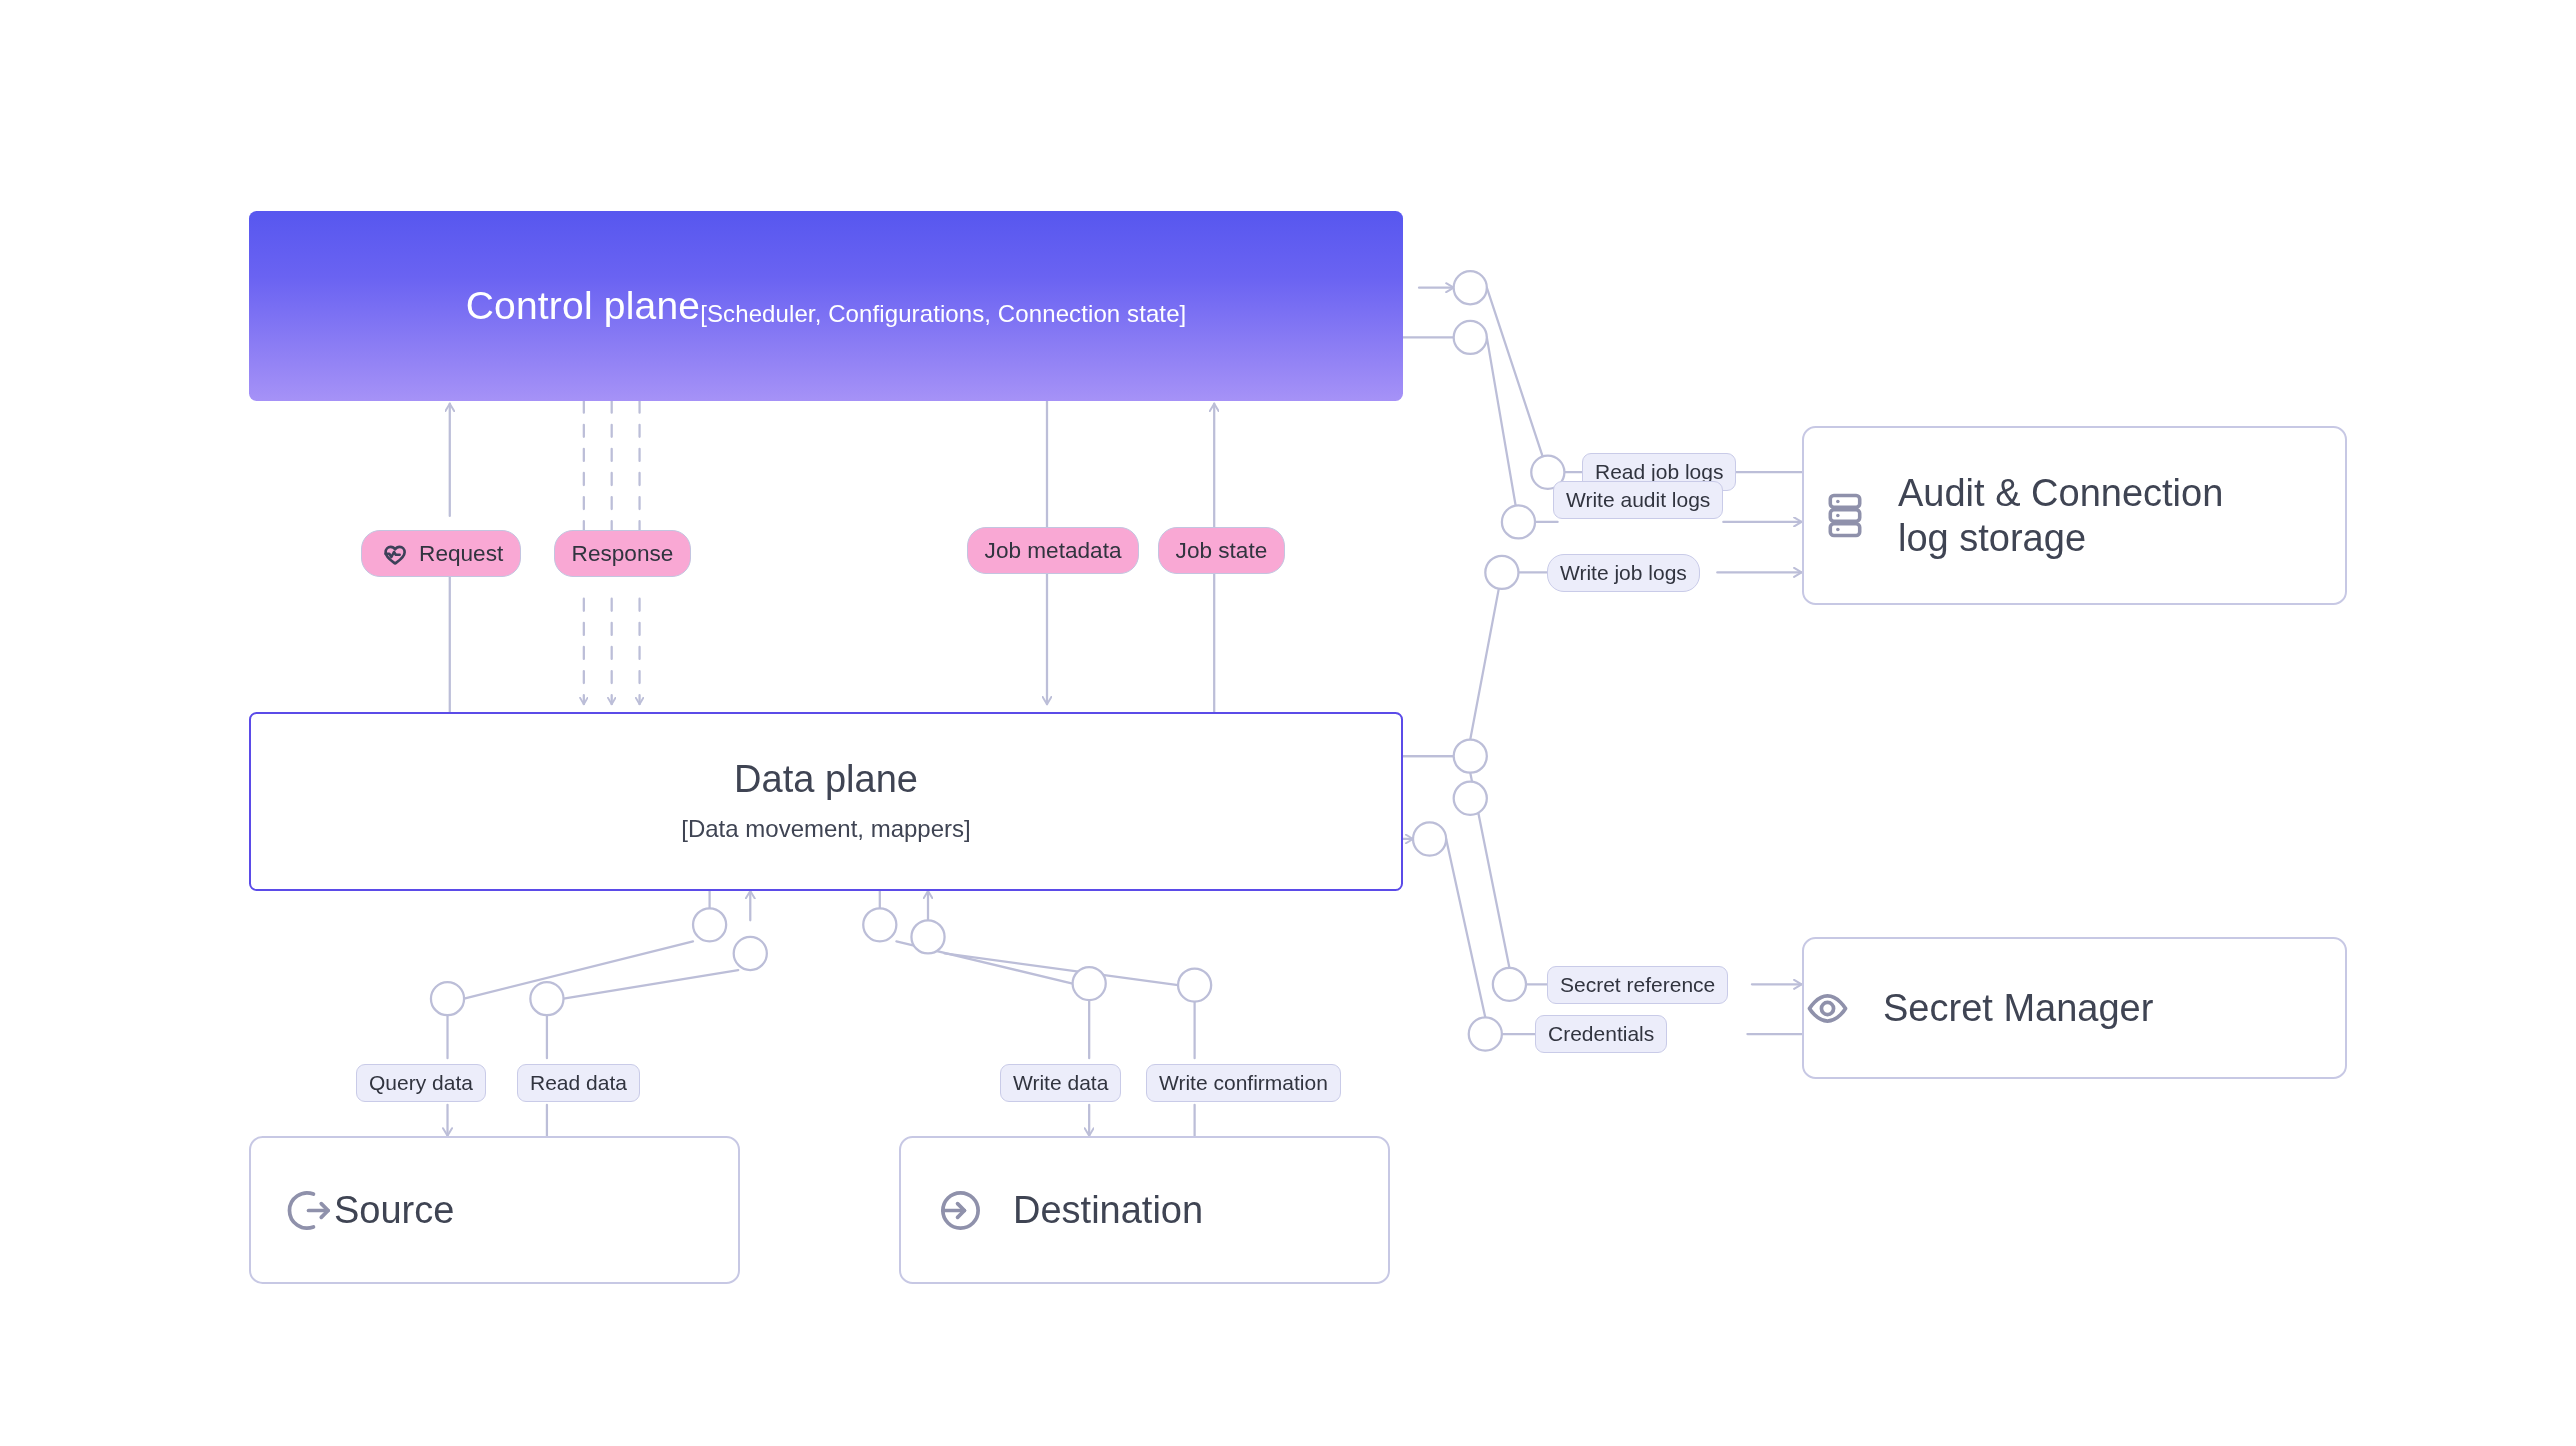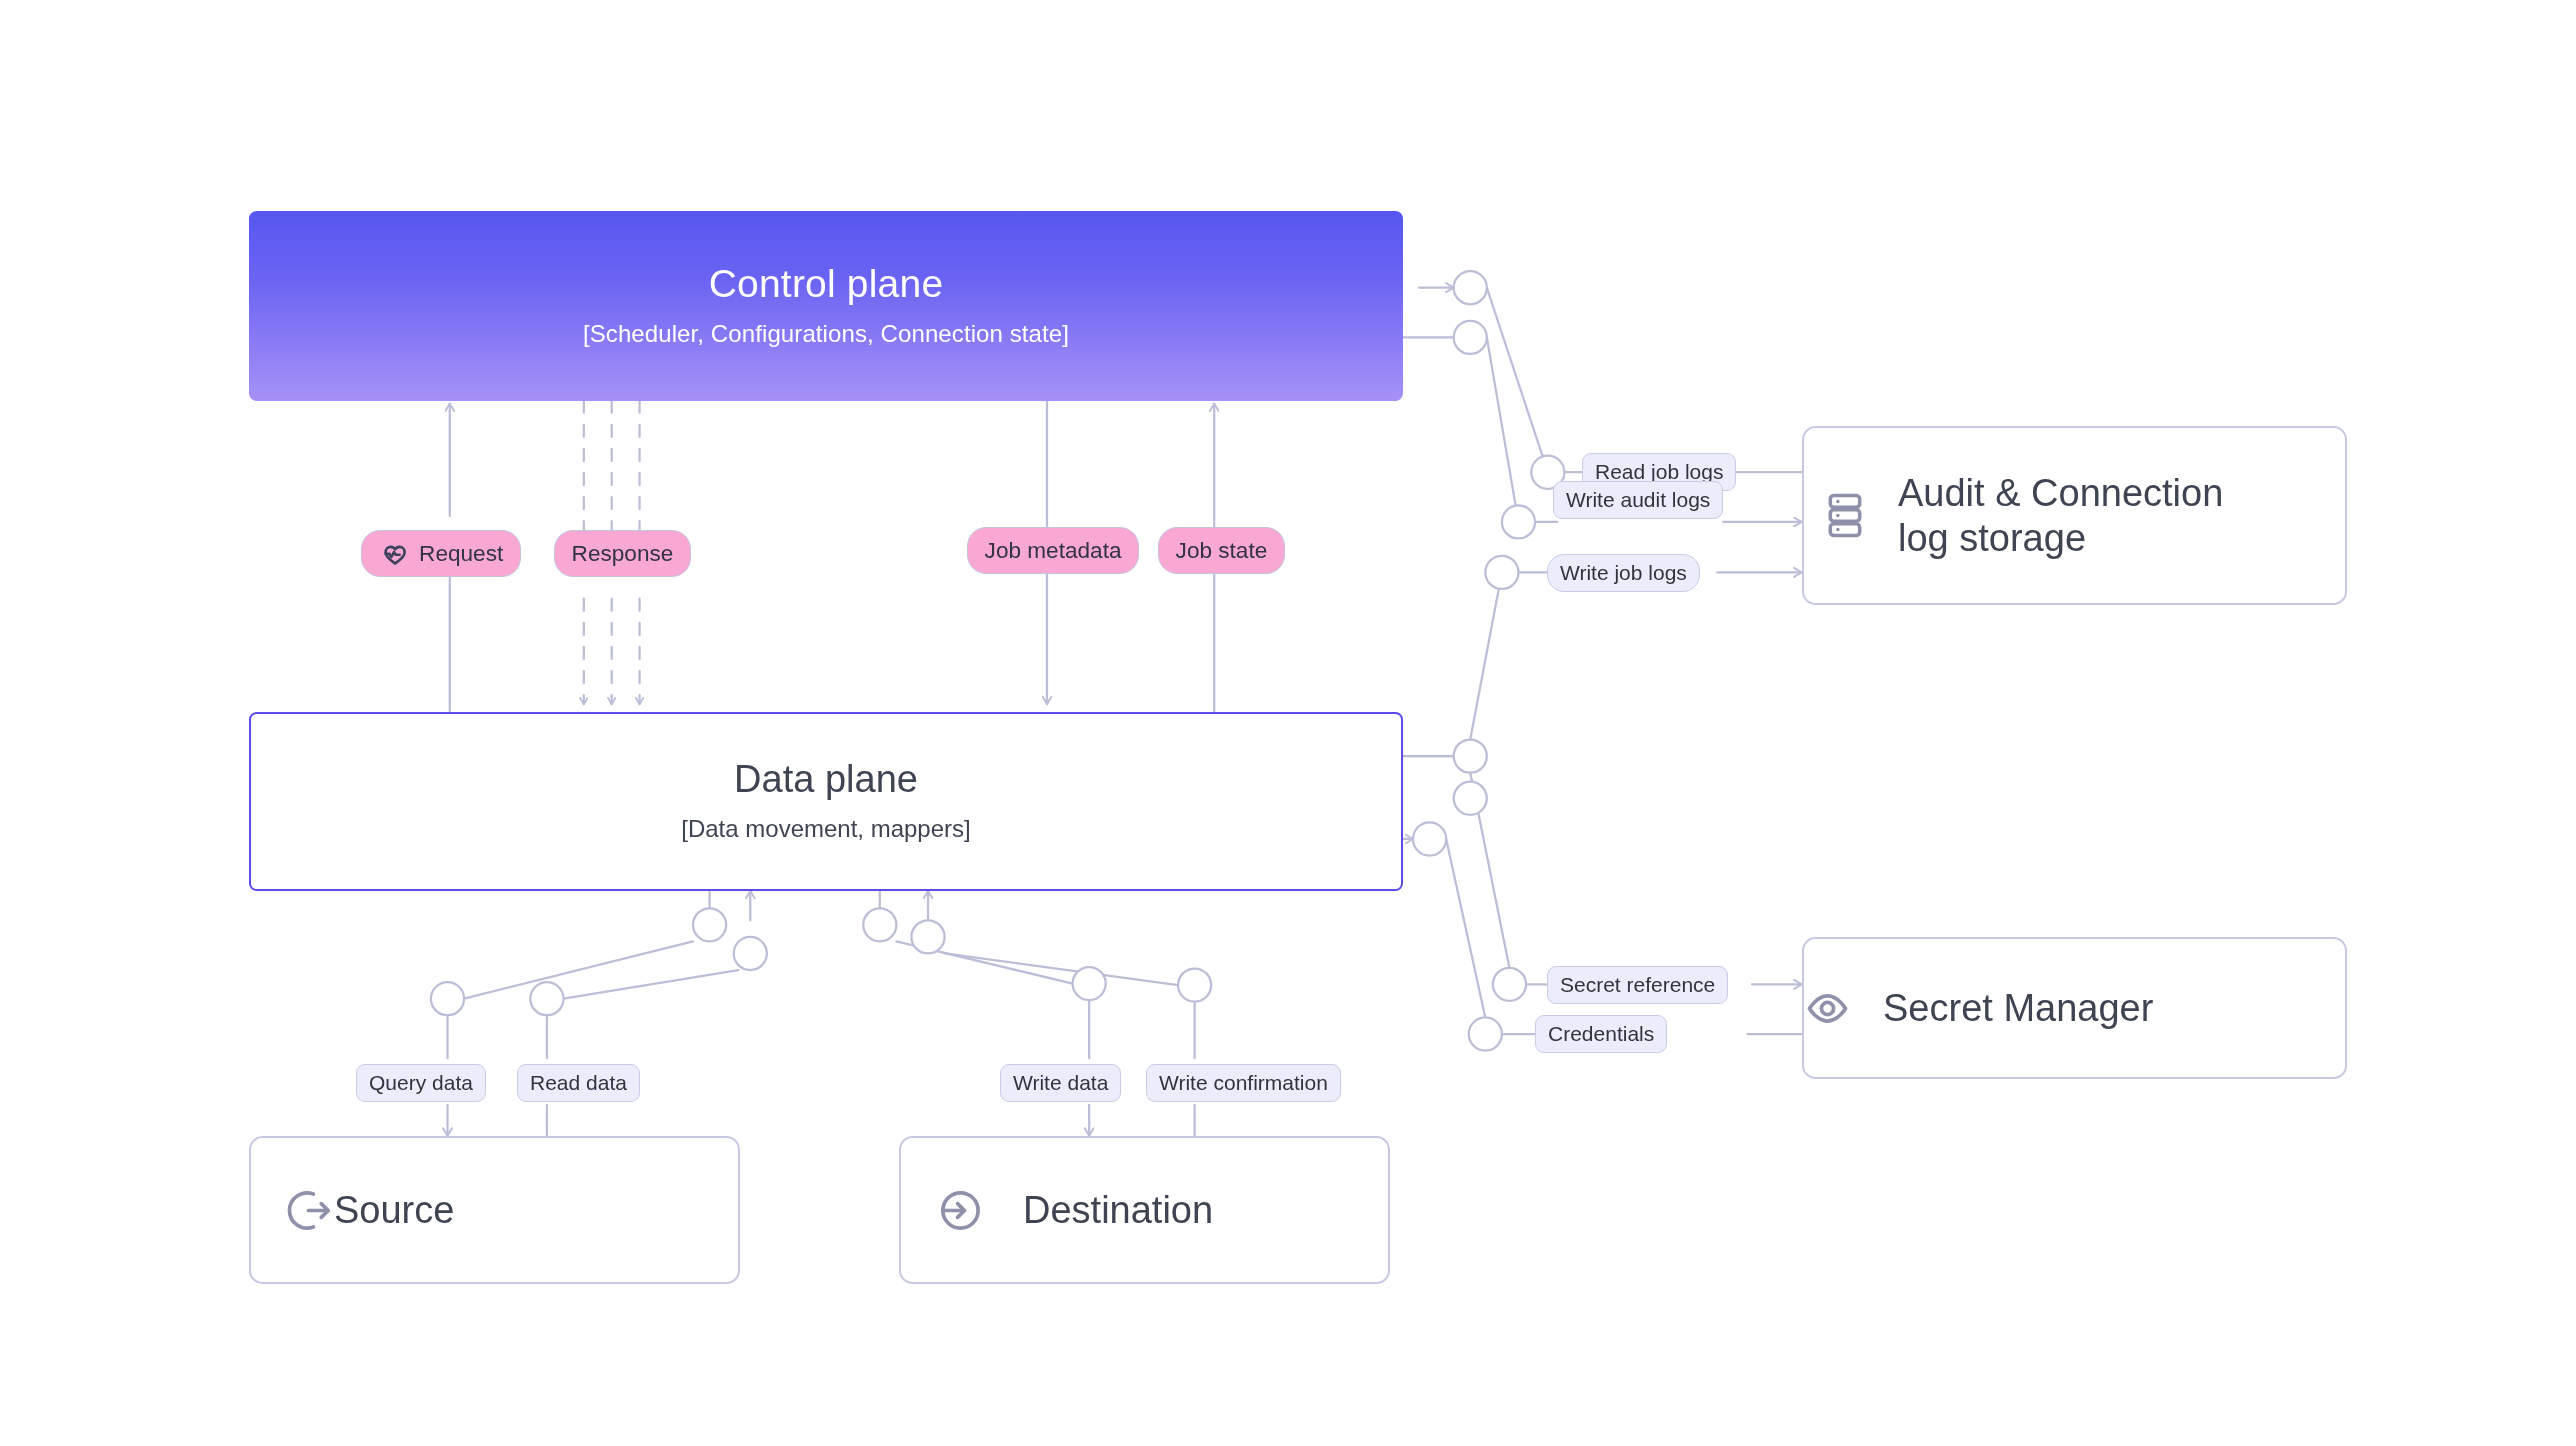--- a/index.html
+++ b/index.html
@@ -11,21 +11,21 @@
   #canvas{position:absolute;left:0;top:0;width:2576px;height:1446px;}
   #svg-layer{position:absolute;left:0;top:0;width:2576px;height:1446px;}
 
   .node{position:absolute;box-sizing:border-box;}
 
   
   .control-plane{
     left:249px;top:211px;width:1154px;height:190px;
     border-radius:7.5px;
     background:linear-gradient(180deg,#5757ef 0%,#6a63f2 35%,#8a7cf4 70%,#a692f7 100%);
-    display:flex;flex-direction:column;align-items:center;justify-content:center;
+    display:flex;flex-direction:row;align-items:center;justify-content:center;
     color:#ffffff;
   }
   .control-plane .title{font-size:39px;letter-spacing:0.2px;line-height:1.05;}
   .control-plane .subtitle{font-size:24px;margin-top:15px;letter-spacing:0.1px;}
 
   
   .data-plane{
     left:249px;top:712px;width:1154px;height:179px;
     border-radius:7.5px;background:#ffffff;border:2.3px solid #5b4be8;
     display:flex;flex-direction:column;align-items:center;justify-content:center;
@@ -36,21 +36,21 @@
 
   
   .card{
     background:#ffffff;border:2.3px solid #c7c8e4;border-radius:13.6px;
     display:flex;align-items:center;box-sizing:border-box;
   }
   .card .ico{flex:0 0 auto;display:flex;align-items:center;justify-content:center;}
   .card .label{color:#3f4453;line-height:1.16;}
 
   .source-card{left:249px;top:1136px;width:491px;height:148px;padding-left:36px;}
-  .dest-card{left:899px;top:1136px;width:491px;height:148px;padding-left:36px;gap:39px;}
+  .dest-card{left:899px;top:1136px;width:491px;height:148px;padding-left:36px;gap:29px;}
   .source-card .label,.dest-card .label{font-size:38px;}
 
   .audit-card{left:1802px;top:426px;width:545px;height:179px;padding-left:20px;gap:32px;}
   .audit-card .label{font-size:38px;}
 
   .secret-card{left:1802px;top:937px;width:545px;height:142px;gap:32px;}
   .secret-card .label{font-size:38px;}
 
   
   .edge-label{

